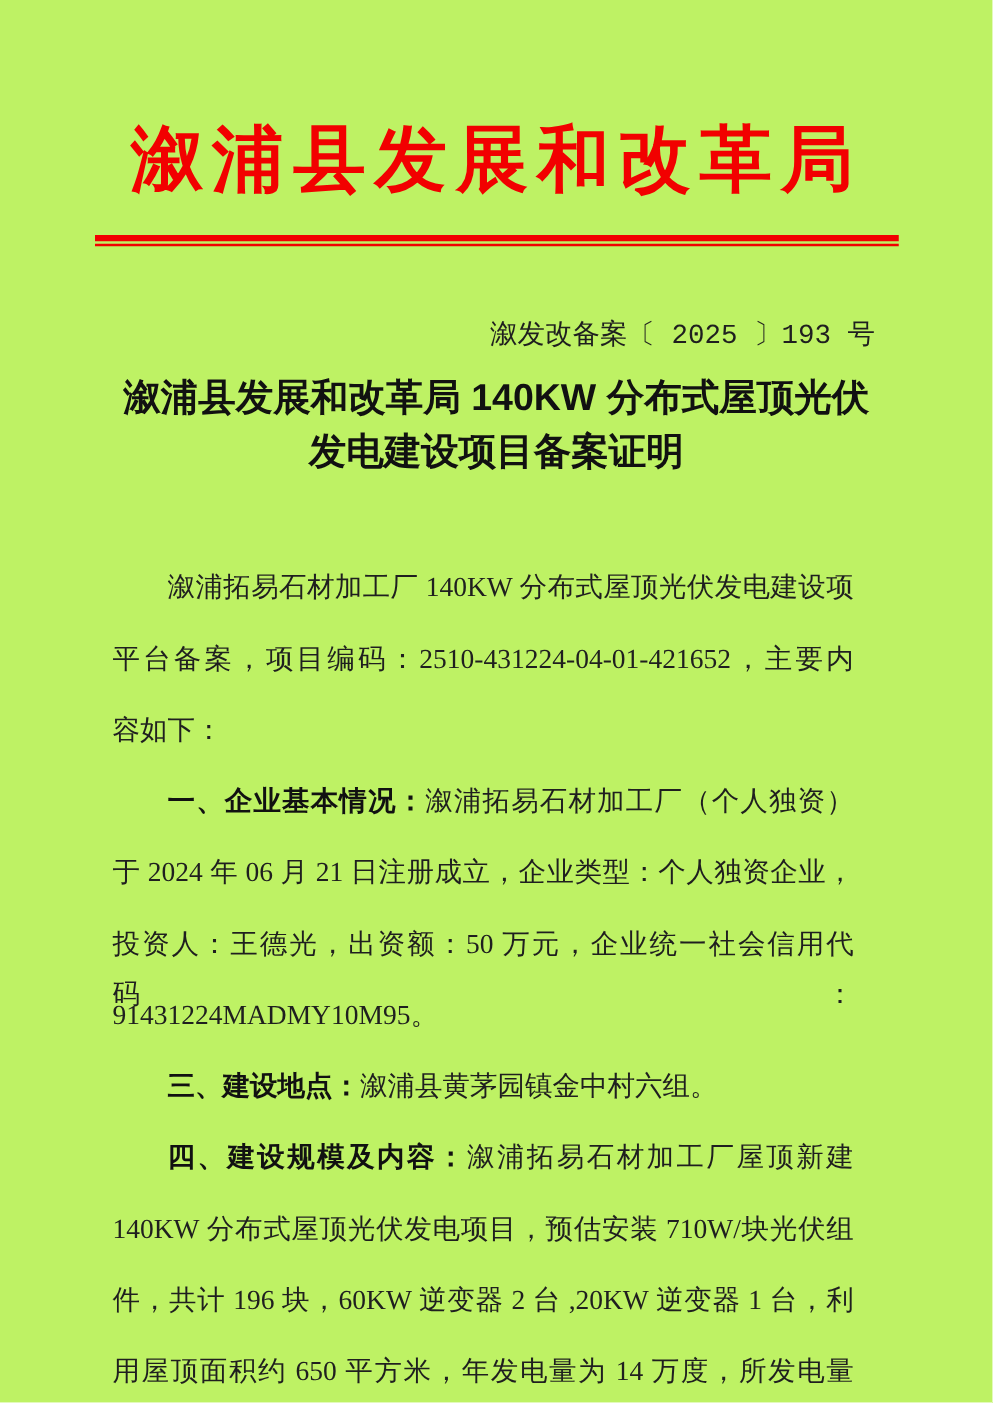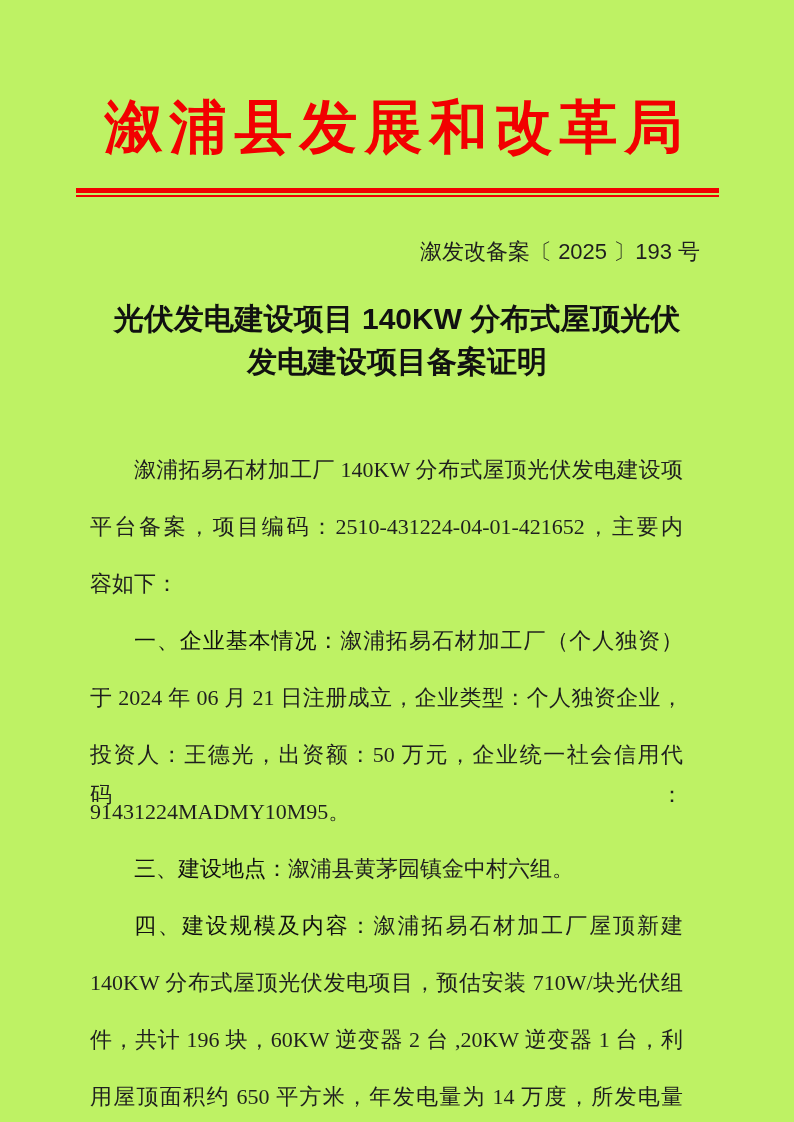--- a/index.html
+++ b/index.html
@@ -46,27 +46,27 @@
     height: 2px;
     background: transparent;
   }
   .rule-thin {
     height: 2px;
     background: var(--red, #f20000);
   }
   
   .docnum {
     position: absolute;
-    top: 236px;
+    top: 253px;
     left: 90px;
     width: 610px;
     text-align: right;
     font-size: 22px;
     line-height: 32px;
-    font-family: Liberation Sans, sans-serif;
+    font-family: Liberation Mono, monospace;
     color: var(--ink, #1f1f1f);
     white-space: nowrap;
   }
   
   .title {
     position: absolute;
     top: 297px;
     left: 0;
     width: 794px;
     margin: 0;
@@ -101,41 +101,41 @@
   .body-line.fill {
     white-space: normal;
     text-align: justify;
     text-align-last: justify;
   }
   .body-line.indent {
     text-indent: 2em;
   }
   .body-line .lead {
     font-family: "Liberation Sans", sans-serif;
-    font-weight: 400;
+    font-weight: 700;
     color: #111111;
   }
 </style>
 </head>
 <body>
 
 <div class="page">
 
   <div class="agency">溆浦县发展和改革局</div>
 
   <div class="rule">
     <div class="rule-thick"></div>
     <div class="rule-gap"></div>
     <div class="rule-thin"></div>
   </div>
 
   <div class="docnum">溆发改备案〔 2025 〕193 号</div>
 
   <h1 class="title">
-    <span class="title-line">光伏发电建设项目 140KW 分布式屋顶光伏</span>
+    <span class="title-line">溆浦县发展和改革局 140KW 分布式屋顶光伏</span>
     <span class="title-line">发电建设项目备案证明</span>
   </h1>
 
   <div class="docbody">
       <div class="body-line indent fill">溆浦拓易石材加工厂 140KW 分布式屋顶光伏发电建设项</div>
       <div class="body-line fill">平台备案，项目编码：2510-431224-04-01-421652，主要内</div>
       <div class="body-line">容如下：</div>
       <div class="body-line indent fill"><span class="lead">一、企业基本情况：</span>溆浦拓易石材加工厂（个人独资）</div>
       <div class="body-line fill">于 2024 年 06 月 21 日注册成立，企业类型：个人独资企业，</div>
       <div class="body-line fill">投资人：王德光，出资额：50 万元，企业统一社会信用代码：</div>

